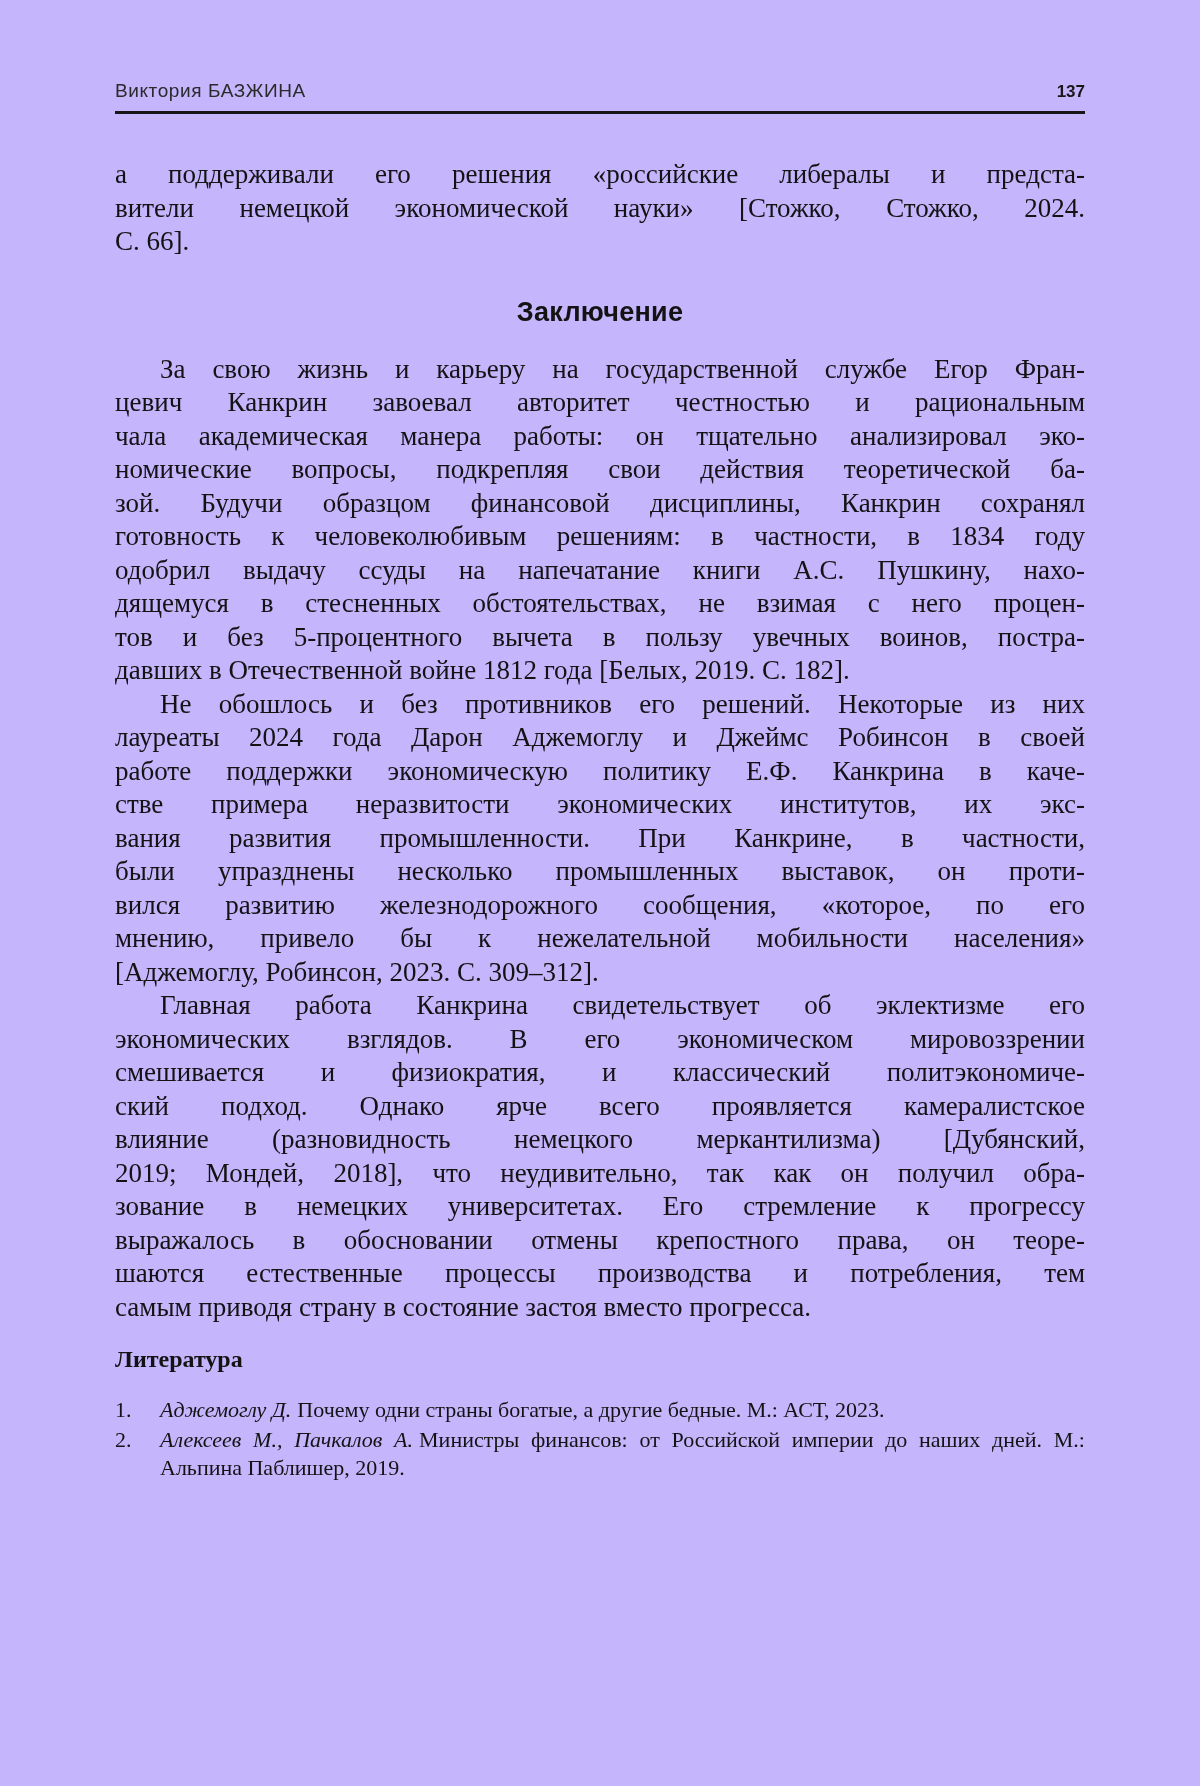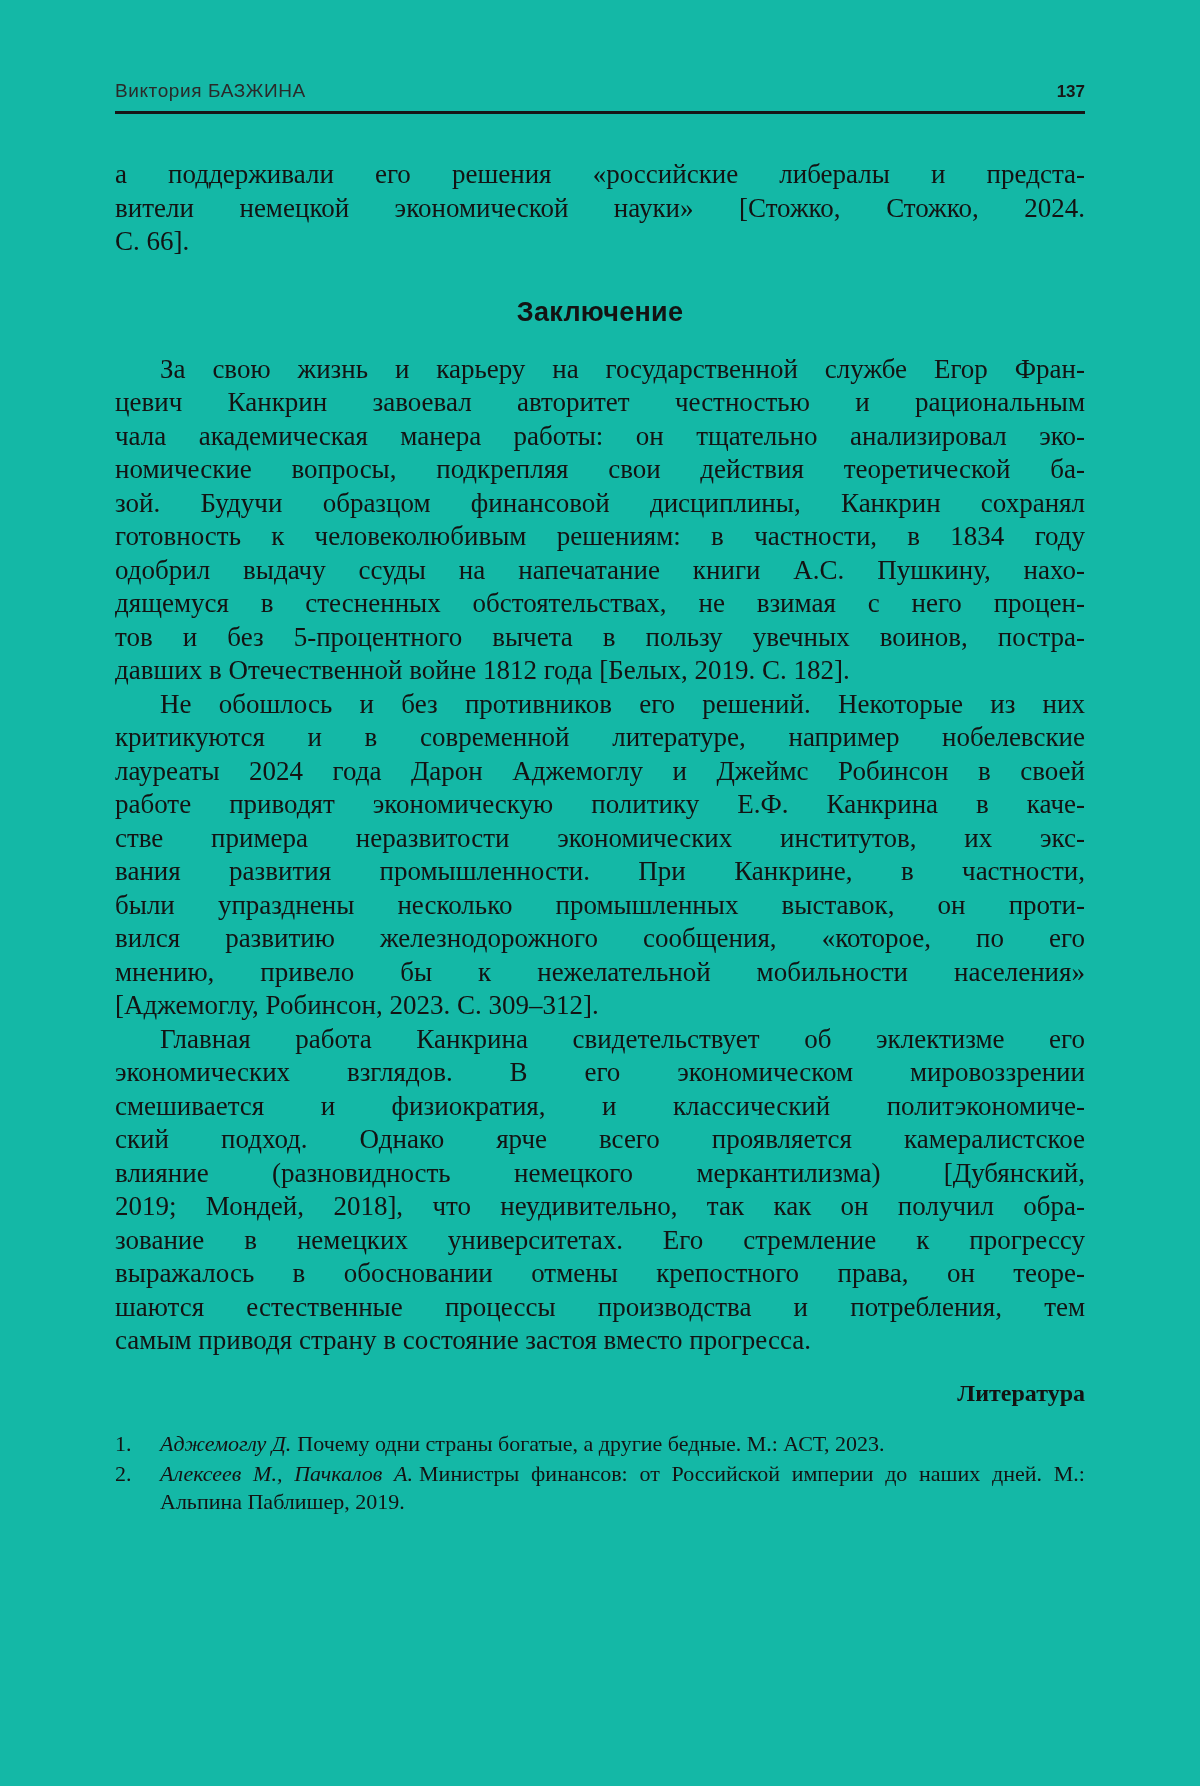--- a/index.html
+++ b/index.html
@@ -1,21 +1,21 @@
 <!DOCTYPE html>
 <html lang="ru"><head>
 <meta charset="utf-8">
 <style>
   html, body { margin: 0; padding: 0; background: #e9e9e9; }
   .page {
     position: relative;
     width: 1200px;
     height: 1786px;
     margin: 0 auto;
-    background: #14b8a6;
+    background: #c4b5fd;
     color: #161616;
     box-sizing: border-box;
     padding: 80px 115px 12px 115px;
     font-family: "Liberation Serif", "DejaVu Serif", serif;
   }
   
   .runhead {
     display: flex;
     justify-content: space-between;
     align-items: baseline;
@@ -61,21 +61,21 @@
     color: #131313;
     margin: 36px 0 24px 0;
     line-height: 34px;
     letter-spacing: 0.3px;
   }
   
   .ref-heading {
     font-family: "Liberation Serif", "DejaVu Serif", serif;
     font-size: 24px;
     font-weight: bold;
-    text-align: right;
+    text-align: left;
     color: #131313;
     margin: 20px 0 22px 0;
     line-height: 30px;
   }
   .ref-list { margin: 0; }
   .ref-item {
     display: flex;
     font-size: 22px;
     line-height: 28px;
     color: #131313;
@@ -123,23 +123,22 @@
         <div class="jline">зой. Будучи образцом финансовой дисциплины, Канкрин сохранял</div>
         <div class="jline">готовность к человеколюбивым решениям: в частности, в 1834 году</div>
         <div class="jline">одобрил выдачу ссуды на напечатание книги А.С. Пушкину, нахо-</div>
         <div class="jline">дящемуся в стесненных обстоятельствах, не взимая с него процен-</div>
         <div class="jline">тов и без 5-процентного вычета в пользу увечных воинов, постра-</div>
         <div class="jline jline-last">давших в Отечественной войне 1812 года [Белых, 2019. С. 182].</div>
       </div>
 
     <div class="para indent">
         <div class="jline jline-indent">Не обошлось и без противников его решений. Некоторые из них</div>
-        <div class="jline">критикуются и в современной литературе, например нобелевские</div>
         <div class="jline">лауреаты 2024 года Дарон Аджемоглу и Джеймс Робинсон в своей</div>
-        <div class="jline">работе приводят экономическую политику Е.Ф. Канкрина в каче-</div>
+        <div class="jline">работе поддержки экономическую политику Е.Ф. Канкрина в каче-</div>
         <div class="jline">стве примера неразвитости экономических институтов, их экс-</div>
         <div class="jline">вания развития промышленности. При Канкрине, в частности,</div>
         <div class="jline">были упразднены несколько промышленных выставок, он проти-</div>
         <div class="jline">вился развитию железнодорожного сообщения, «которое, по его</div>
         <div class="jline">мнению, привело бы к нежелательной мобильности населения»</div>
         <div class="jline jline-last">[Аджемоглу, Робинсон, 2023. С. 309–312].</div>
       </div>
 
     <div class="para indent">
         <div class="jline jline-indent">Главная работа Канкрина свидетельствует об эклектизме его</div>

